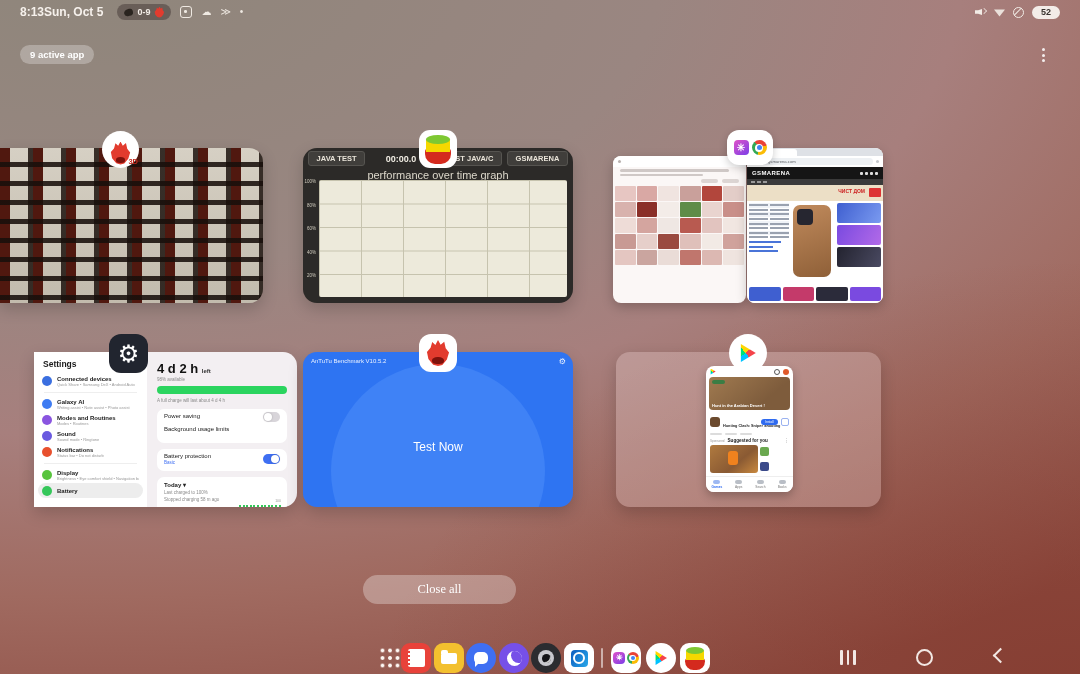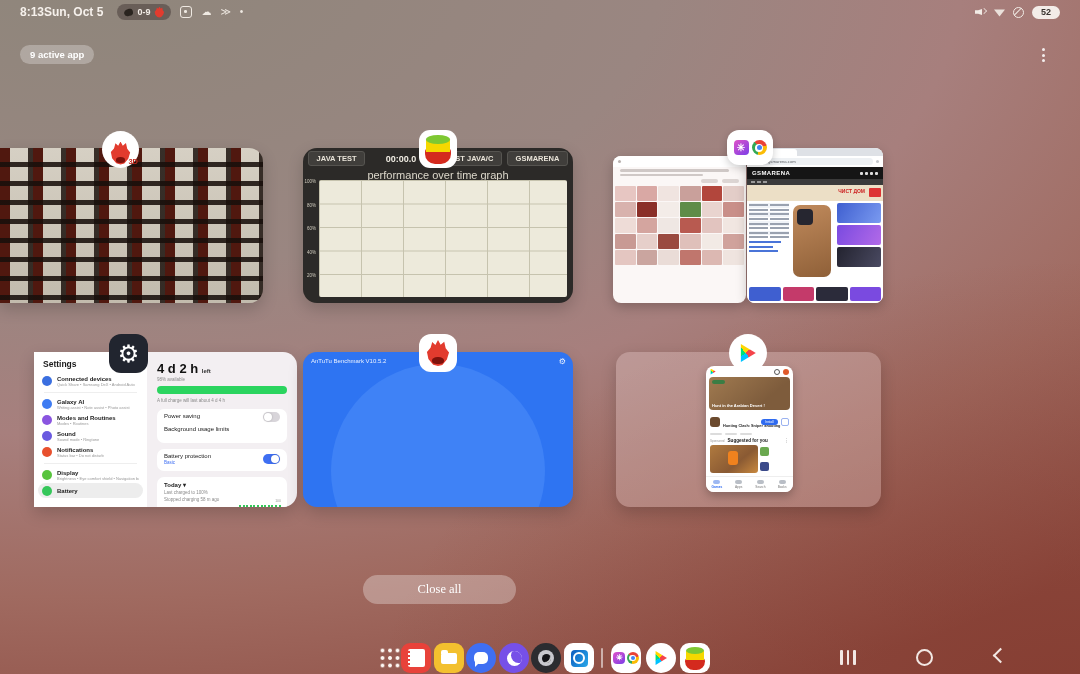--- a/index.html
+++ b/index.html
@@ -549,20 +549,21 @@
     </div>
   </div>
   <div class="icon-settings app-icon">
     <span class="gear">⚙</span>
   </div>
 
   <div class="abs card card-antutu">
     <div class="at-circle"></div>
     <div class="at-version">AnTuTu Benchmark V10.5.2</div>
     <div class="at-gear">⚙</div>
+    <div class="at-test">Test Now</div>
   </div>
   <div class="icon-antutu app-icon">
     <div class="flame" style="width:24px;height:26px;">
         <div class="mouth"></div>
       </div>
   </div>
 
   <div class="abs card card-play">
     <div class="play-win">
       <div class="pw-head">

